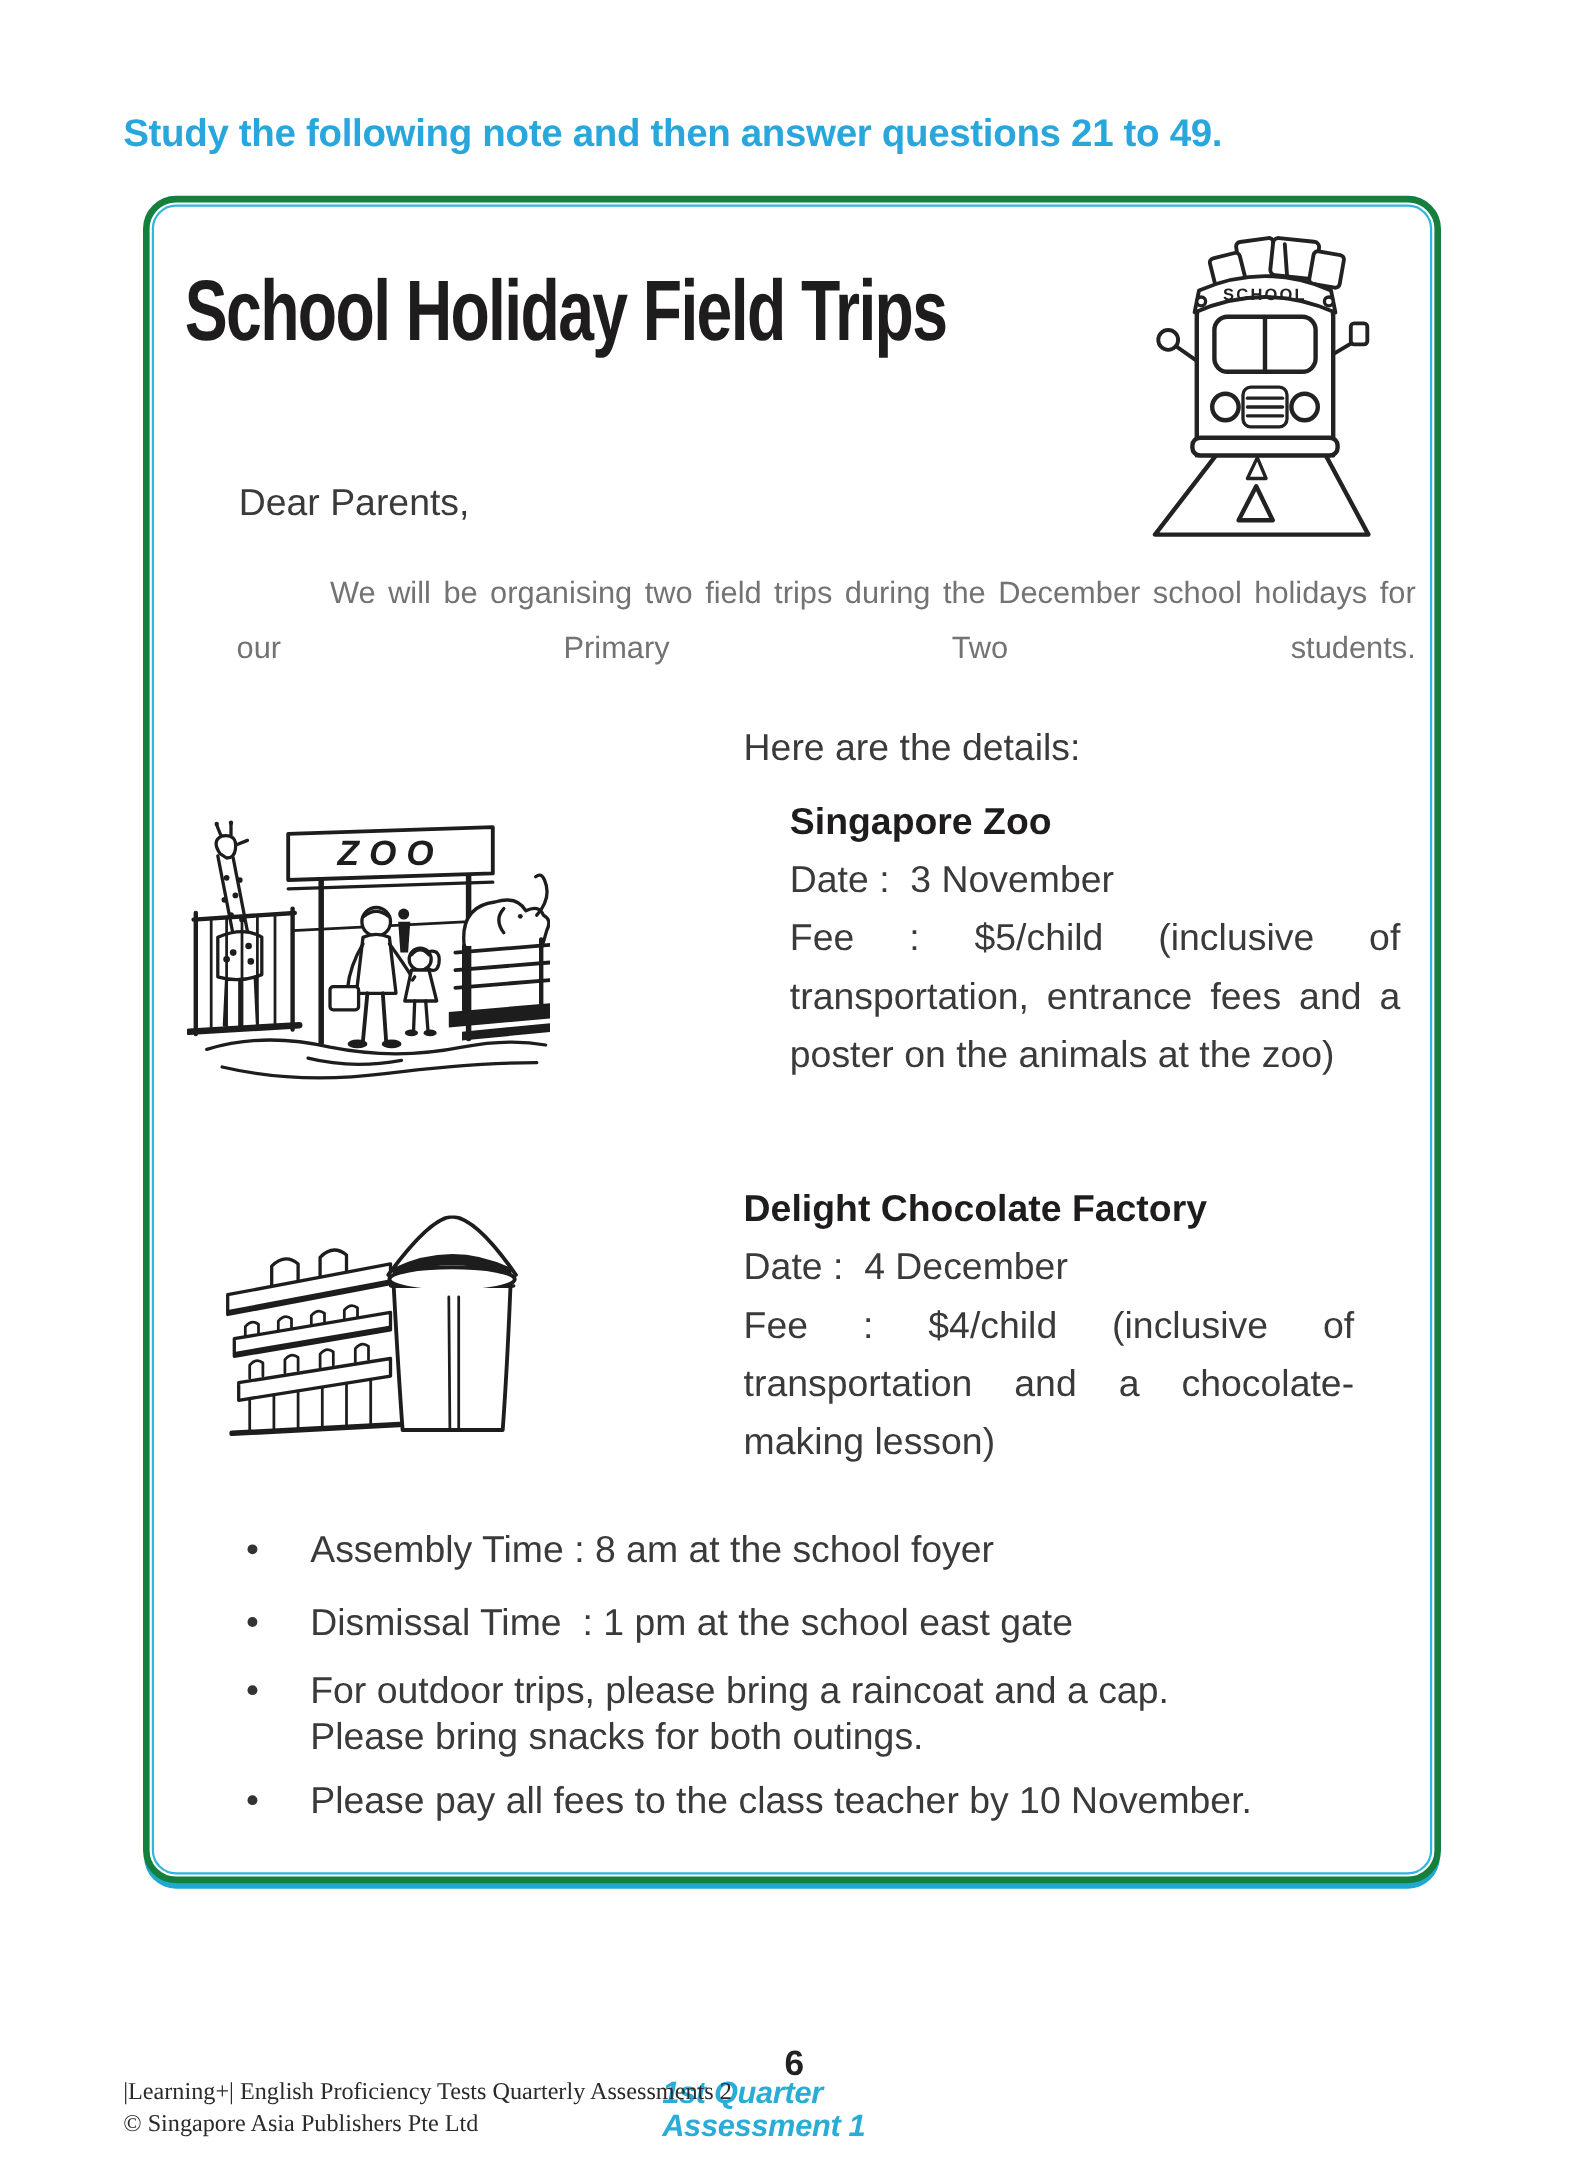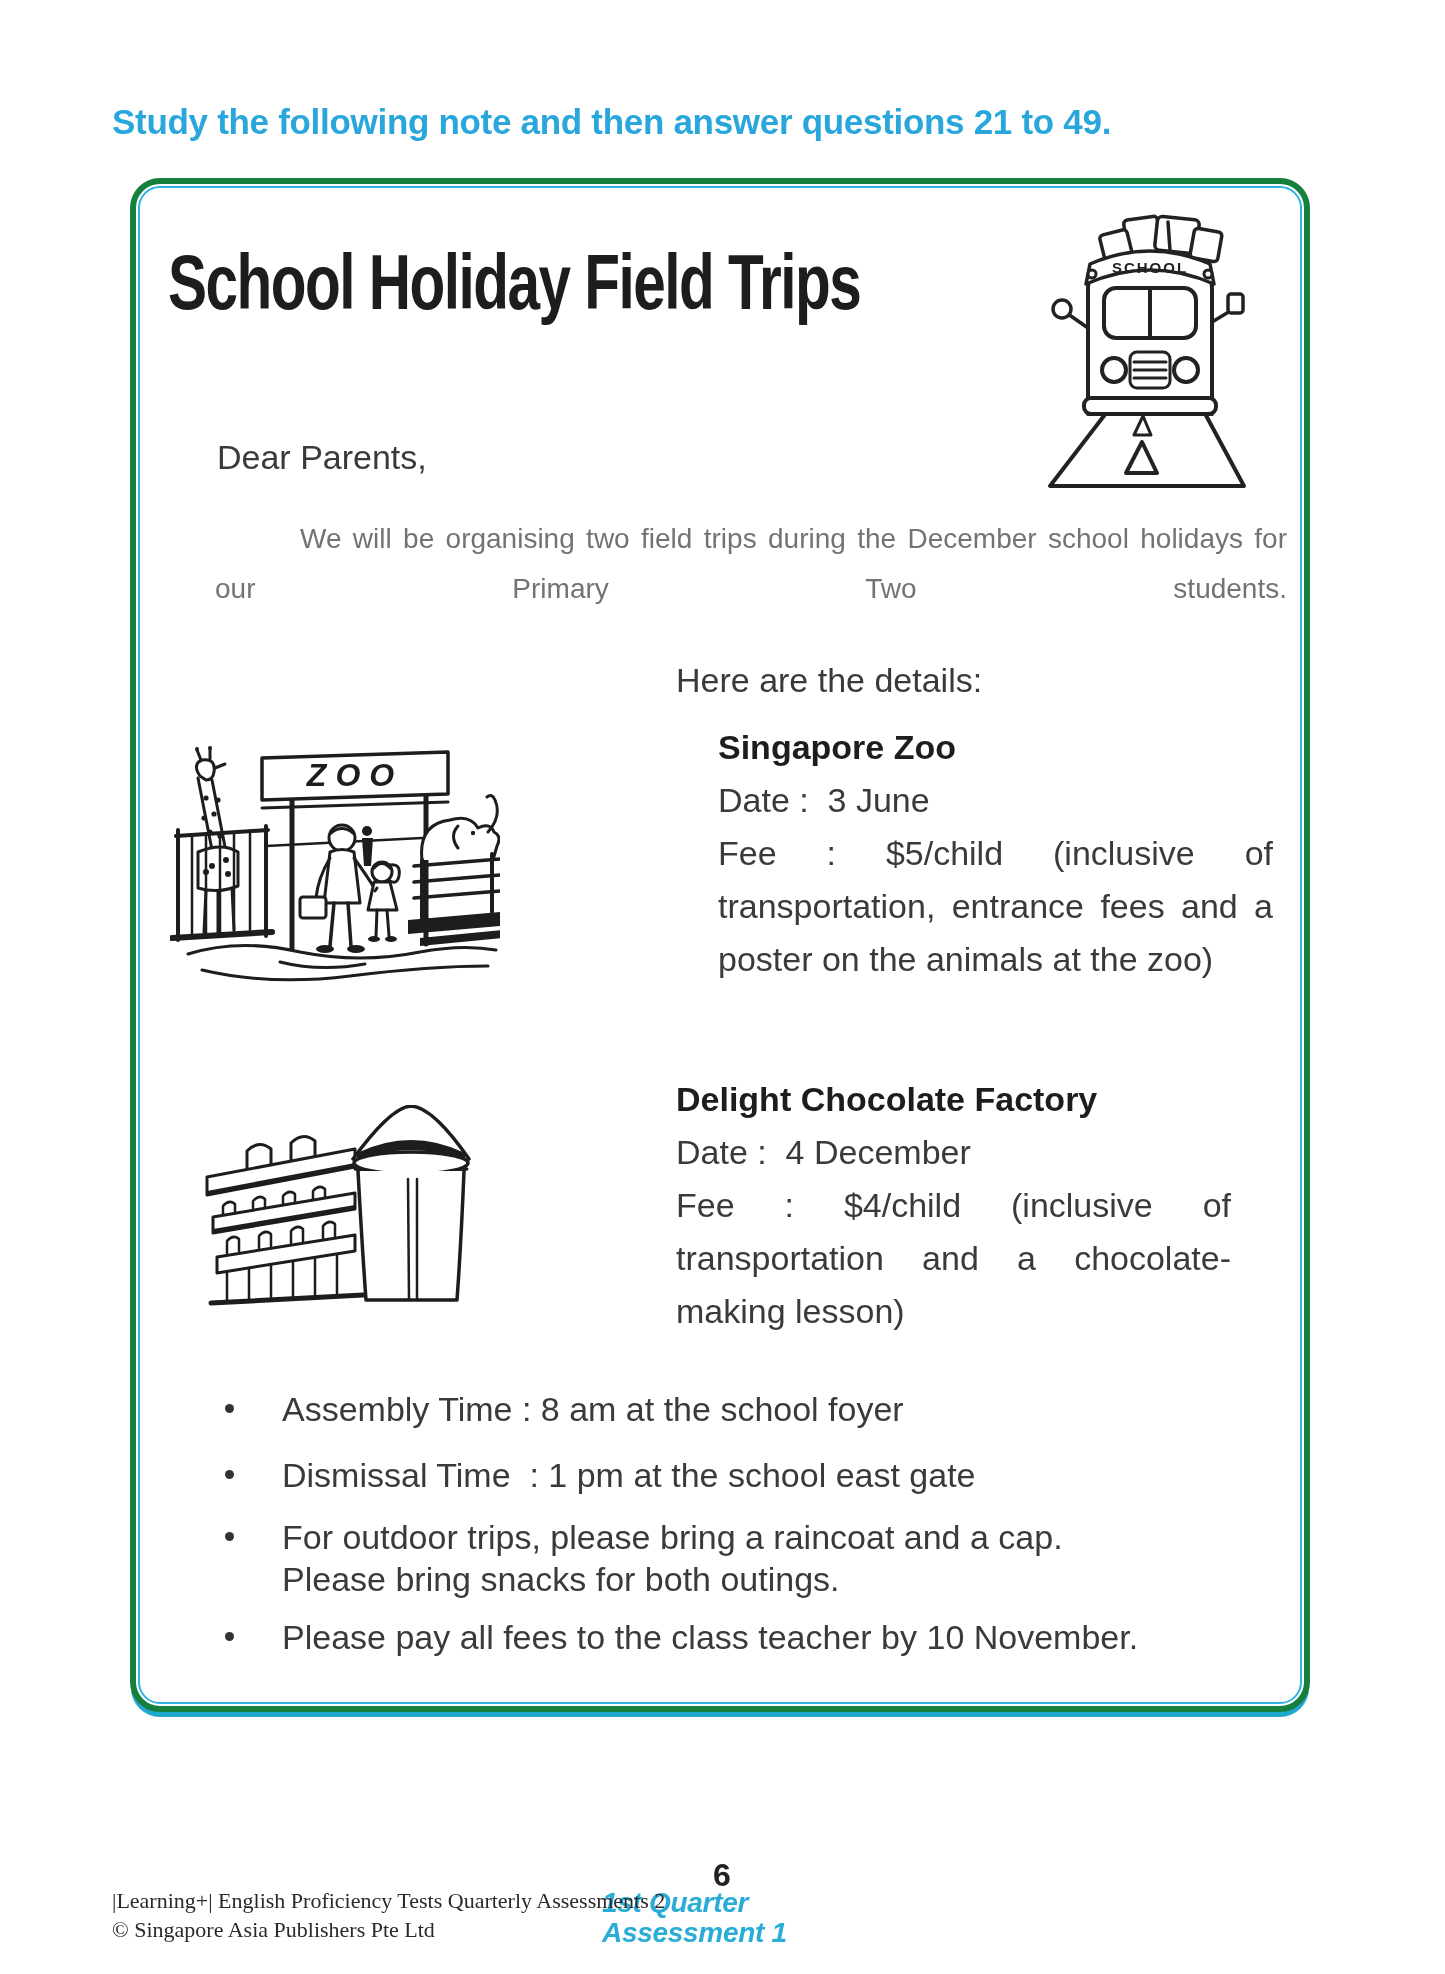--- a/index.html
+++ b/index.html
@@ -203,21 +203,21 @@
       </g>
       <g stroke-width="3">
         <path d="M18,214 Q70,198 130,212 Q190,224 250,212 Q292,204 326,210"></path>
         <path d="M32,230 Q100,246 180,236 Q260,226 318,226"></path>
         <path d="M110,222 Q150,232 195,224"></path>
       </g>
     </svg>
 
     <div class="abs trip trip-1">
       <div class="trip-name">Singapore Zoo</div>
-      <div class="date-line">Date :  3 June</div>
+      <div class="date-line">Date :  3 November</div>
       <div class="fee-text">Fee : $5/child (inclusive of transportation, entrance fees and a poster on the animals at the zoo)</div>
     </div>
 
     <svg class="abs factory-illus illus" viewBox="0 0 300 205" fill="none" stroke="#1d1d1d" stroke-width="3" stroke-linecap="round" stroke-linejoin="round">
       <g>
         <path d="M52,66 L52,46 Q64,34 76,44 L76,62" fill="#fff"></path>
         <path d="M96,60 L96,38 Q108,26 120,36 L120,56" fill="#fff"></path>
         <path d="M12,72 L160,44 L160,62 L12,90 Z" fill="#fff"></path>
         <path d="M12,86 L160,58 L160,62 L12,90 Z" fill="#1d1d1d" stroke="none"></path>
         <path d="M28,112 L28,101 Q34,94 40,99 L40,109" fill="#fff" stroke-width="2.5"></path>

